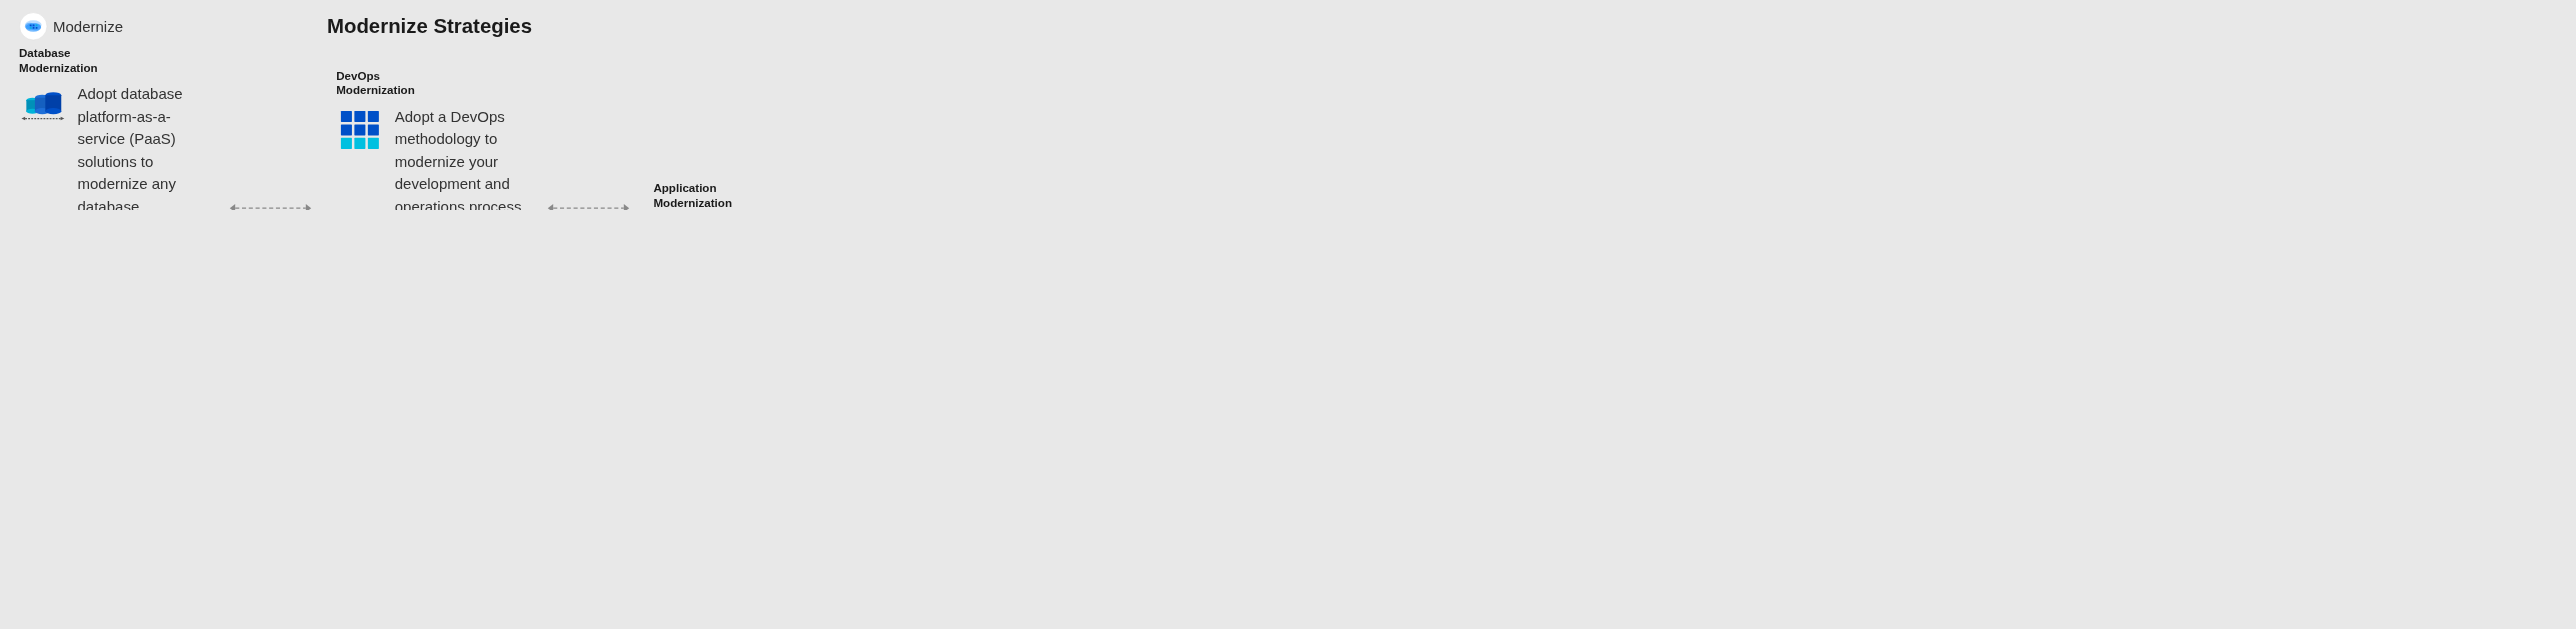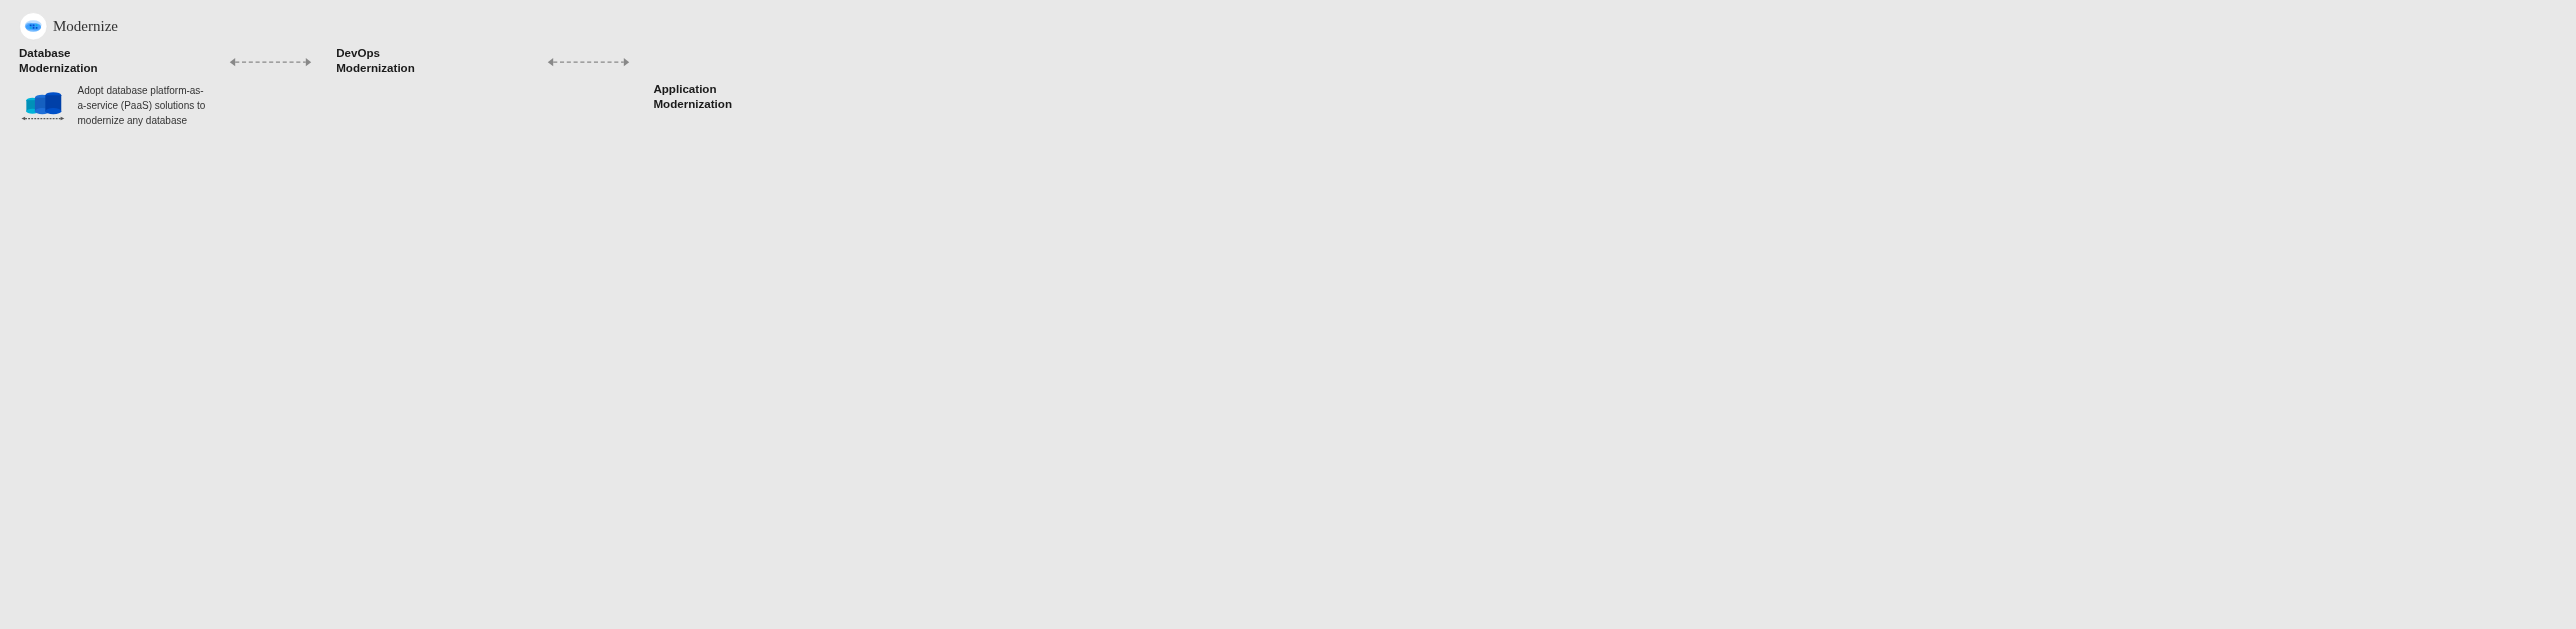--- a/index.html
+++ b/index.html
@@ -38,37 +38,36 @@
 
     .logo-icon {
       width: 28.6px;
       height: 28.6px;
     }
 
     .logo-text {
       font-size: 15px;
       color: #333;
       font-weight: 400;
-      font-family: Liberation Serif, serif;
     }
 
     .page-title {
       flex: 1;
       text-align: center;
       font-size: 20.4px;
       font-weight: 700;
       color: #1a1a1a;
       margin-right: 136px;
     }
 
     
     .main-row {
       display: flex;
       flex: 1;
-      align-items: flex-start;
+      align-items: flex-end;
       gap: 4px;
     }
 
     
     .column {
       display: flex;
       flex-direction: column;
       flex: 1;
     }
 
@@ -80,21 +79,21 @@
       line-height: 1.25;
     }
 
     .column-body {
       display: flex;
       align-items: flex-start;
       gap: 9.5px;
     }
 
     .column-text {
-      font-size: 10px;
+      font-size: 15px;
       color: #333;
       line-height: 1.5;
       flex: 1;
     }
 
     
     .arrow-divider {
       display: flex;
       align-items: center;
       justify-content: center;
@@ -148,20 +147,21 @@
 
         <rect x="18" y="21" width="3" height="3" rx="0.5" fill="#0050c8"></rect>
         <rect x="23" y="21" width="3" height="3" rx="0.5" fill="#0050c8"></rect>
         <rect x="28" y="21" width="3" height="3" rx="0.5" fill="#00b4d8"></rect>
         <rect x="18" y="25" width="3" height="3" rx="0.5" fill="#00b4d8"></rect>
         <rect x="23" y="25" width="3" height="3" rx="0.5" fill="#0050c8"></rect>
         <rect x="28" y="25" width="3" height="3" rx="0.5" fill="#0050c8"></rect>
       </svg>
       <span class="logo-text">Modernize</span>
     </div>
+    <div class="page-title">Modernize Strategies</div>
   </div>
 
   <div class="main-row">
 
     <div class="column col-db">
       <div class="column-header">
         <span>Database</span><br>
         <span>Modernization</span>
       </div>
       <div class="column-body">
@@ -196,20 +196,38 @@
         <line x1="18" y1="15" x2="122" y2="15" stroke="#888" stroke-width="2" stroke-dasharray="6,4"></line>
 
         <polygon points="130,15 122,9 122,21" fill="#888"></polygon>
       </svg>
     </div>
 
     <div class="column col-process">
       <div class="column-header">
         <span>DevOps</span><br>
         <span>Modernization</span>
+      </div>
+      <div class="column-body">
+
+        <svg class="process-icon" viewBox="0 0 80 80" xmlns="http://www.w3.org/2000/svg">
+
+          <rect x="8" y="8" width="18" height="18" rx="1" fill="#0050c8"></rect>
+          <rect x="30" y="8" width="18" height="18" rx="1" fill="#0050c8"></rect>
+          <rect x="52" y="8" width="18" height="18" rx="1" fill="#0050c8"></rect>
+
+          <rect x="8" y="30" width="18" height="18" rx="1" fill="#0050c8"></rect>
+          <rect x="30" y="30" width="18" height="18" rx="1" fill="#0050c8"></rect>
+          <rect x="52" y="30" width="18" height="18" rx="1" fill="#0050c8"></rect>
+
+          <rect x="8" y="52" width="18" height="18" rx="1" fill="#00c0e0"></rect>
+          <rect x="30" y="52" width="18" height="18" rx="1" fill="#00c0e0"></rect>
+          <rect x="52" y="52" width="18" height="18" rx="1" fill="#00c0e0"></rect>
+        </svg>
+        <p class="column-text">Adopt a DevOps methodology to modernize your development and operations process</p>
       </div>
     </div>
 
     <div class="arrow-divider">
       <svg width="95" height="20.4" viewBox="0 0 140 30" xmlns="http://www.w3.org/2000/svg">
         <polygon points="10,15 18,9 18,21" fill="#888"></polygon>
         <line x1="18" y1="15" x2="122" y2="15" stroke="#888" stroke-width="2" stroke-dasharray="6,4"></line>
         <polygon points="130,15 122,9 122,21" fill="#888"></polygon>
       </svg>
     </div>

